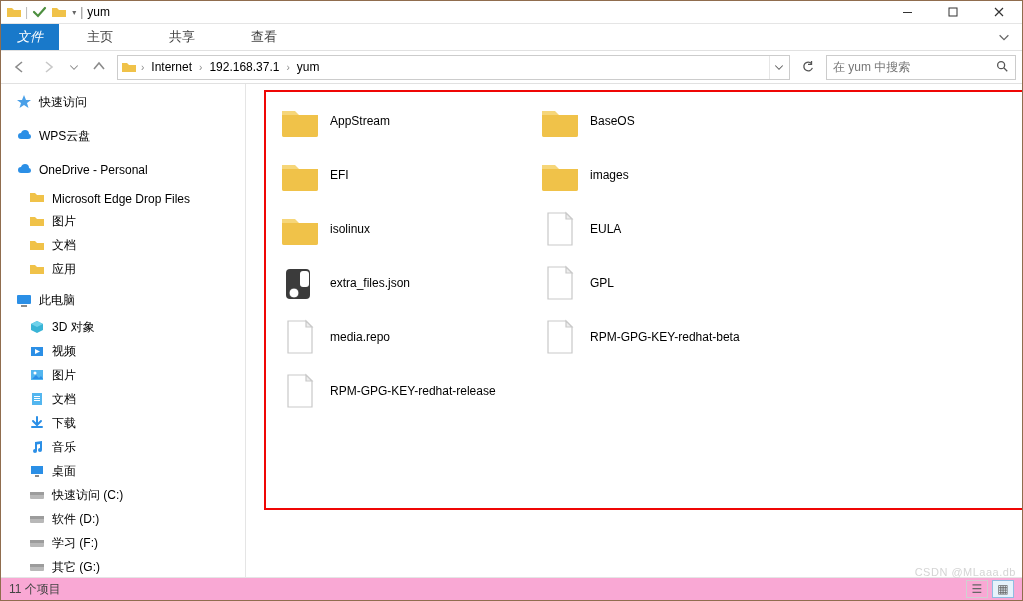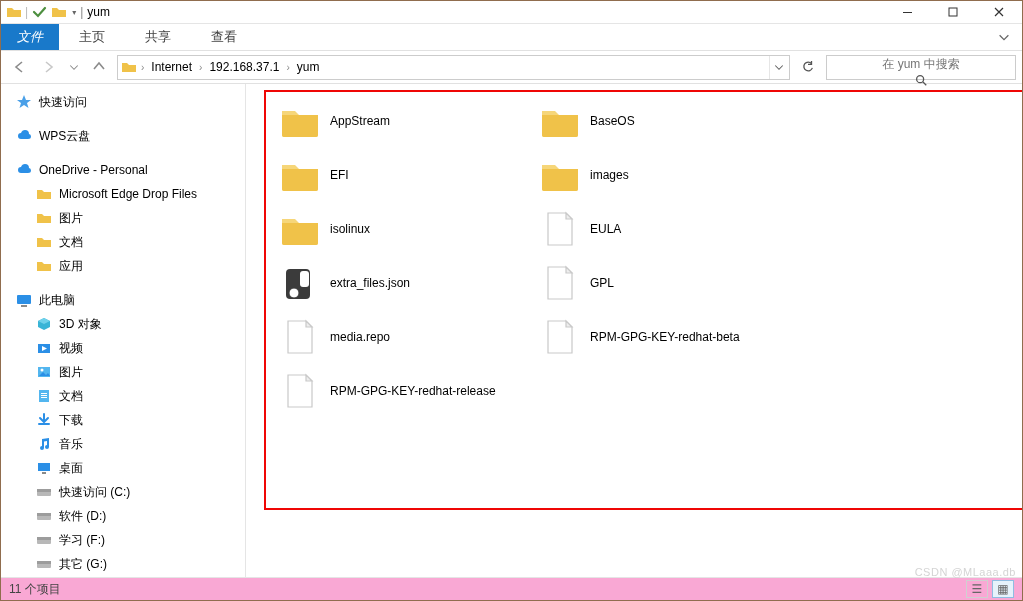--- a/index.html
+++ b/index.html
@@ -11,46 +11,46 @@
     .titlebar .qat .folder-small { width: 18px; height: 18px; display: flex; align-items: center; justify-content: center; }
     .titlebar .title-sep { color: #888; margin: 0 4px; }
     .titlebar .wintitle { color: #000; }
     .winbtns { margin-left: auto; display: flex; }
     .winbtn { width: 46px; height: 22px; display: flex; align-items: center; justify-content: center; color: #333; }
     .winbtn svg { width: 10px; height: 10px; }
 
     
     .ribbon { height: 27px; display: flex; align-items: stretch; border-bottom: 1px solid #e1e1e1; background: #fff; }
     .ribbon .file-tab { background: #1979ca; color: #fff; padding: 0 16px; display: flex; align-items: center; font-size: 13px; font-style: italic; }
-    .ribbon .tab { padding: 0 20px; display: flex; align-items: center; color: #444; font-size: 13px; }
+    .ribbon .tab { padding: 0 28px; display: flex; align-items: center; color: #444; font-size: 13px; }
     .ribbon .spacer { flex: 1; }
     .ribbon .expand { width: 36px; display: flex; align-items: center; justify-content: center; color: #666; }
 
     
     .navbar { height: 33px; display: flex; align-items: center; gap: 6px; padding: 3px 6px; background: #fff; border-bottom: 1px solid #e1e1e1; }
     .navbtn { width: 24px; height: 24px; display: flex; align-items: center; justify-content: center; color: #8b8b8b; }
     .navbtn.disabled { color: #c8c8c8; }
     .addr { flex: 1; height: 25px; border: 1px solid #cccccc; display: flex; align-items: center; padding: 0 2px; }
     .addr .crumb { padding: 0 4px; color: #000; }
     .addr .sep { color: #8a8a8a; padding: 0 3px; font-size: 10px; }
     .addr .drop { margin-left: auto; width: 18px; height: 100%; display:flex; align-items:center; justify-content:center; border-left: 1px solid #e6e6e6; color: #606060; }
     .refresh { width: 24px; height: 24px; display:flex; align-items:center; justify-content:center; color:#555; }
-    .searchbox { width: 190px; height: 25px; border: 1px solid #cccccc; display: flex; align-items: center; padding: 0 6px; color: #767676; flex-direction: column; }
+    .searchbox { width: 190px; height: 25px; border: 1px solid #cccccc; display: flex; align-items: center; padding: 0 6px; color: #767676; }
     .searchbox .ph { flex: 1; }
     .searchbox .sicon { color: #555; }
 
     
     .body { flex: 1; display: flex; min-height: 0; }
     .sidebar { width: 245px; border-right: 1px solid #e5e5e5; overflow-y: auto; padding-top: 6px; position: relative; }
     .sidebar::-webkit-scrollbar { width: 16px; }
     .sidebar::-webkit-scrollbar-thumb { background: #c2c2c2; }
     .sidebar::-webkit-scrollbar-track { background: #f0f0f0; }
     .tree-item { display: flex; align-items: center; height: 24px; padding-left: 14px; gap: 6px; color: #000; }
     .tree-item.depth1 { }
-    .tree-item.depth2 { padding-left: 34px; }
+    .tree-item.depth2 { padding-left: 27px; align-items: flex-end; }
     .tree-item .glyph { width: 18px; height: 18px; display: flex; align-items: center; justify-content: center; }
     .tree-spacer { height: 10px; }
 
     .content-wrap { flex: 1; position: relative; overflow: auto; }
     .highlight-box { position: absolute; left: 18px; top: 6px; width: 818px; height: 420px; border: 2px solid #ef0605; pointer-events:none; }
     .grid { position: absolute; left: 32px; top: 14px; display: grid; grid-template-columns: 260px 260px; column-gap: 0; row-gap: 8px; }
     .file-item { display: flex; align-items: center; height: 46px; gap: 10px; padding-left: 2px; }
     .file-item .ficon { width: 40px; height: 40px; display:flex; align-items:center; justify-content:center; }
     .file-item .fname { color: #000; }
 

